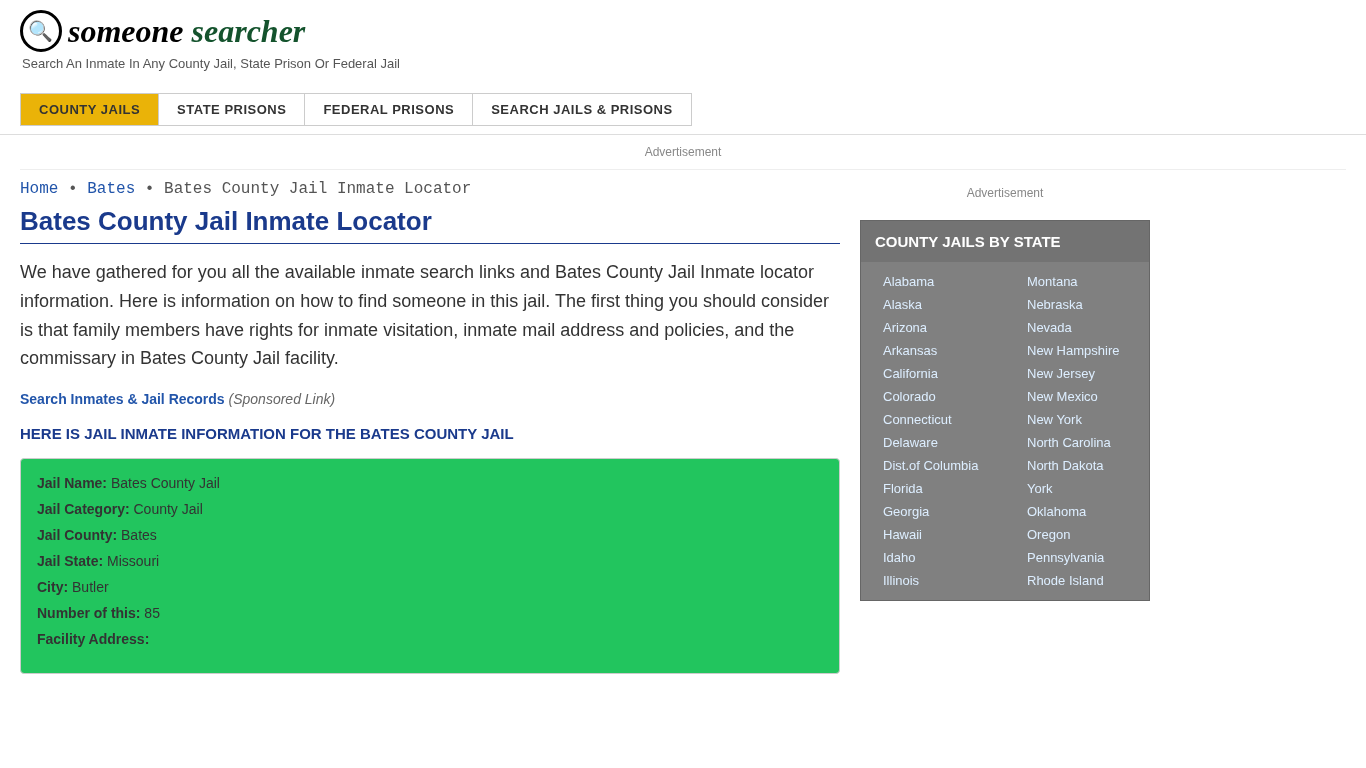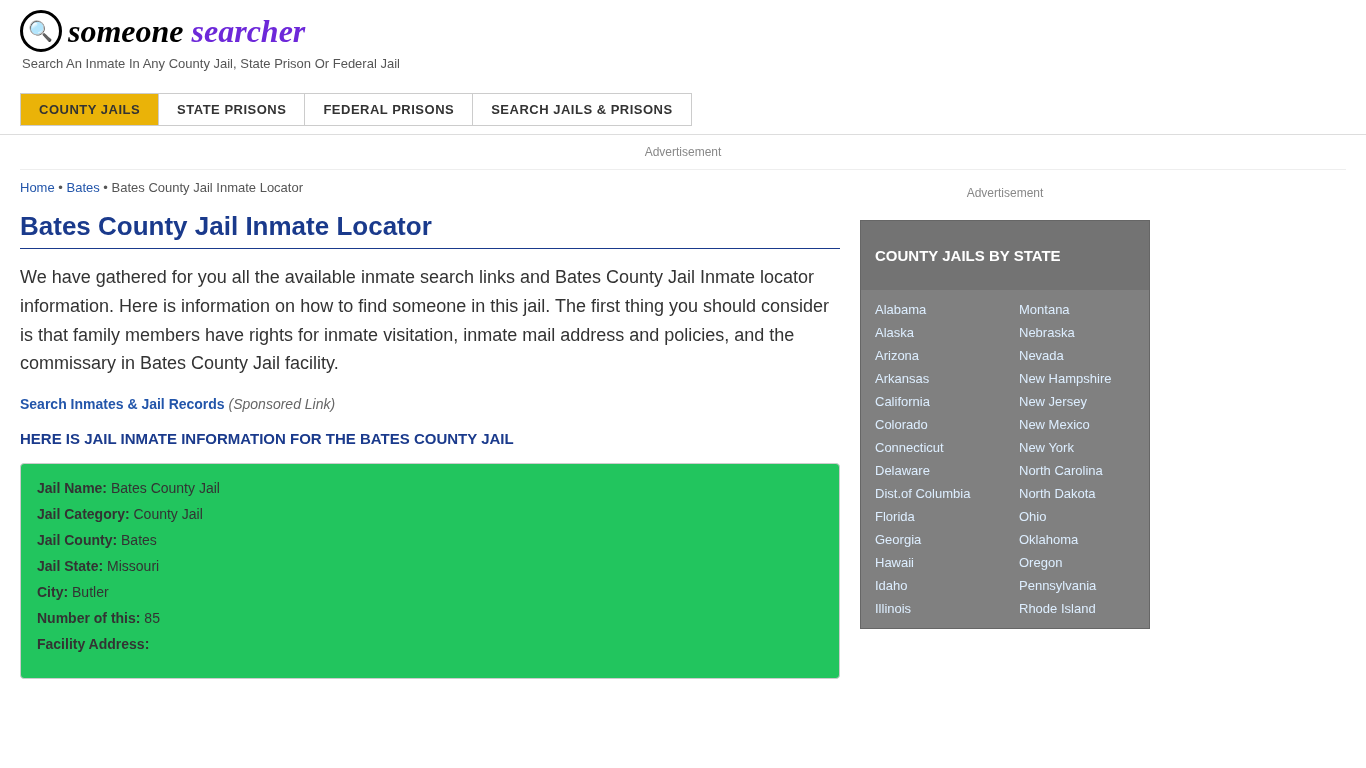--- a/index.html
+++ b/index.html
@@ -4,40 +4,40 @@
   <style>
     * { margin: 0; padding: 0; box-sizing: border-box; }
     body { font-family: Arial, sans-serif; font-size: 14px; color: #333; background: #fff; }
 
     
     #header { padding: 10px 20px 8px 20px; border-bottom: 1px solid #ddd; }
     #logo-area { display: flex; align-items: center; gap: 6px; margin-bottom: 4px; }
     #logo-icon { width: 42px; height: 42px; border-radius: 50%; border: 3px solid #000; display: flex; align-items: center; justify-content: center; font-size: 20px; font-weight: bold; color: #000; background: #fff; flex-shrink: 0; }
     #logo-text { font-size: 32px; font-weight: bold; font-style: italic; color: #000; font-family: Georgia, serif; }
     #logo-text span.inmate { color: #000; }
-    #logo-text span.searcher { color: #6d28d9; }
+    #logo-text span.searcher { color: #14532d; }
     #tagline { font-size: 13px; color: #555; margin-left: 2px; margin-bottom: 22px; }
 
     
     #nav { display: flex; gap: 0; border: 1px solid #ccc; width: fit-content; }
     .nav-btn { padding: 8px 18px; border: none; border-right: 1px solid #ccc; background: #fff; font-size: 13px; font-weight: bold; color: #333; cursor: pointer; letter-spacing: 0.5px; }
     .nav-btn:last-child { border-right: none; }
     .nav-btn.active { background: #eab308; }
 
     
     #ad-banner { text-align: center; padding: 10px; color: #888; font-size: 12px; border-bottom: 1px solid #eee; margin: 0 20px; }
 
     
     #main-layout { display: flex; padding: 10px 20px; gap: 20px; }
 
     
     #content { flex: 1; max-width: 820px; }
 
     
-    #breadcrumb { font-size: 13px; color: #555; margin-bottom: 16px; }
+    #breadcrumb { font-size: 16px; color: #555; margin-bottom: 8px; font-family: Liberation Mono, monospace; }
     #breadcrumb a { color: #2255aa; text-decoration: none; }
 
     
     #page-title { font-size: 26px; color: #1a3a8c; font-weight: bold; margin-bottom: 14px; border-bottom: 1px solid #1a3a8c; padding-bottom: 6px; }
 
     
     #description { font-size: 18px; line-height: 1.6; color: #333; margin-bottom: 18px; }
 
     
     #search-link-area { text-align: left; margin-bottom: 18px; font-size: 14px; }
@@ -52,23 +52,23 @@
     .info-row { margin-bottom: 10px; font-size: 14px; }
     .info-label { font-weight: bold; color: #333; }
     .info-value { color: #333; }
 
     
     #sidebar { width: 290px; flex-shrink: 0; }
     #sidebar-ad { text-align: center; color: #888; font-size: 12px; margin-bottom: 14px; padding: 6px; }
 
     
     #state-box { background: #808080; border: 1px solid #666; }
-    #state-box-header { background: #737373; padding: 26px 14px; font-size: 15px; font-weight: bold; color: #fff; text-transform: uppercase; }
+    #state-box-header { background: #737373; padding: 12px 14px; font-size: 15px; font-weight: bold; color: #fff; text-transform: uppercase; }
     #state-columns { display: grid; grid-template-columns: 1fr 1fr; padding: 8px 0; }
-    .state-link { display: block; padding: 4px 14px; font-size: 13px; color: #ddeeff; text-decoration: none; }
+    .state-link { display: block; padding: 4px 22px; font-size: 13px; color: #ddeeff; text-decoration: none; }
   </style>
 </head>
 <body>
 
 <div id="header">
   <div id="logo-area">
     <div id="logo-icon">🔍</div>
     <div id="logo-text">
       <span class="inmate">someone</span><span class="searcher"> searcher</span>
     </div>
@@ -145,21 +145,21 @@
         <div id="state-col2">
             <a class="state-link" href="#">Montana</a>
             <a class="state-link" href="#">Nebraska</a>
             <a class="state-link" href="#">Nevada</a>
             <a class="state-link" href="#">New Hampshire</a>
             <a class="state-link" href="#">New Jersey</a>
             <a class="state-link" href="#">New Mexico</a>
             <a class="state-link" href="#">New York</a>
             <a class="state-link" href="#">North Carolina</a>
             <a class="state-link" href="#">North Dakota</a>
-            <a class="state-link" href="#">Ohio</a>
+            <a class="state-link" href="#">York</a>
             <a class="state-link" href="#">Oklahoma</a>
             <a class="state-link" href="#">Oregon</a>
             <a class="state-link" href="#">Pennsylvania</a>
             <a class="state-link" href="#">Rhode Island</a>
           </div>
       </div>
     </div>
 
   </div>
 

